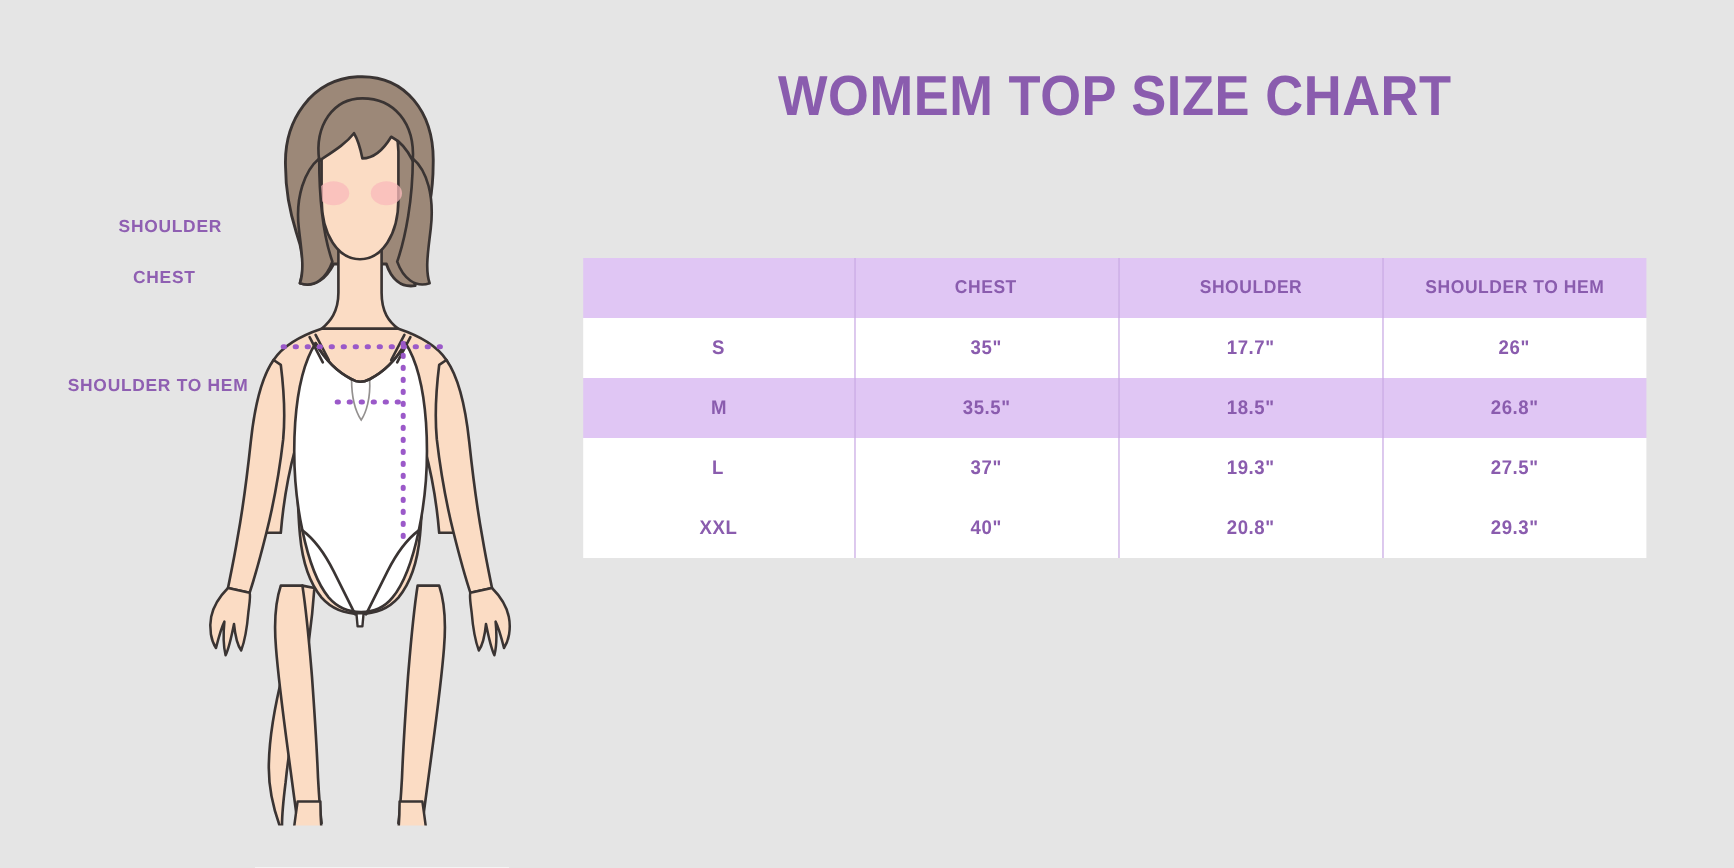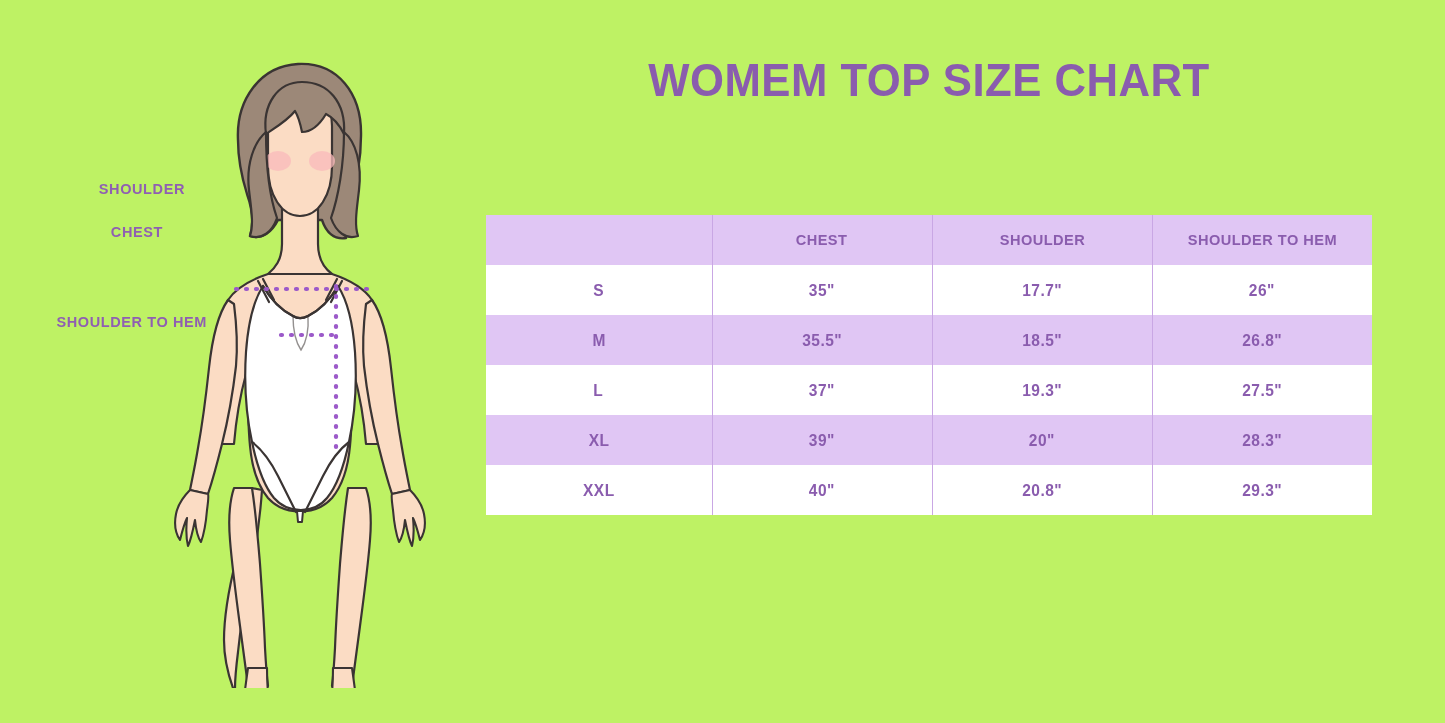--- a/index.html
+++ b/index.html
@@ -8,21 +8,21 @@
     padding: 0;
     background: #ffffff;
   }
   body {
     font-family: "Liberation Sans", sans-serif;
   }
   #page {
     position: relative;
     width: 1445px;
     height: 723px;
-    background: #bef264;
+    background: #e5e5e5;
     overflow: hidden;
   }
 
   
   #chart-title {
     position: absolute;
     left: 486px;
     top: 52px;
     width: 886px;
     text-align: center;
@@ -278,26 +278,20 @@
         <td class="divider-cell"><span class="cell-txt">35.5"</span></td>
         <td class="divider-cell"><span class="cell-txt">18.5"</span></td>
         <td class="divider-cell"><span class="cell-txt">26.8"</span></td>
       </tr>
       <tr class="row-plain">
         <td><span class="cell-txt">L</span></td>
         <td class="divider-cell"><span class="cell-txt">37"</span></td>
         <td class="divider-cell"><span class="cell-txt">19.3"</span></td>
         <td class="divider-cell"><span class="cell-txt">27.5"</span></td>
       </tr>
-      <tr class="row-tint">
-        <td><span class="cell-txt">XL</span></td>
-        <td class="divider-cell"><span class="cell-txt">39"</span></td>
-        <td class="divider-cell"><span class="cell-txt">20"</span></td>
-        <td class="divider-cell"><span class="cell-txt">28.3"</span></td>
-      </tr>
       <tr class="row-plain">
         <td><span class="cell-txt">XXL</span></td>
         <td class="divider-cell"><span class="cell-txt">40"</span></td>
         <td class="divider-cell"><span class="cell-txt">20.8"</span></td>
         <td class="divider-cell"><span class="cell-txt">29.3"</span></td>
       </tr>
     </tbody>
   </table>
 
 </div>

